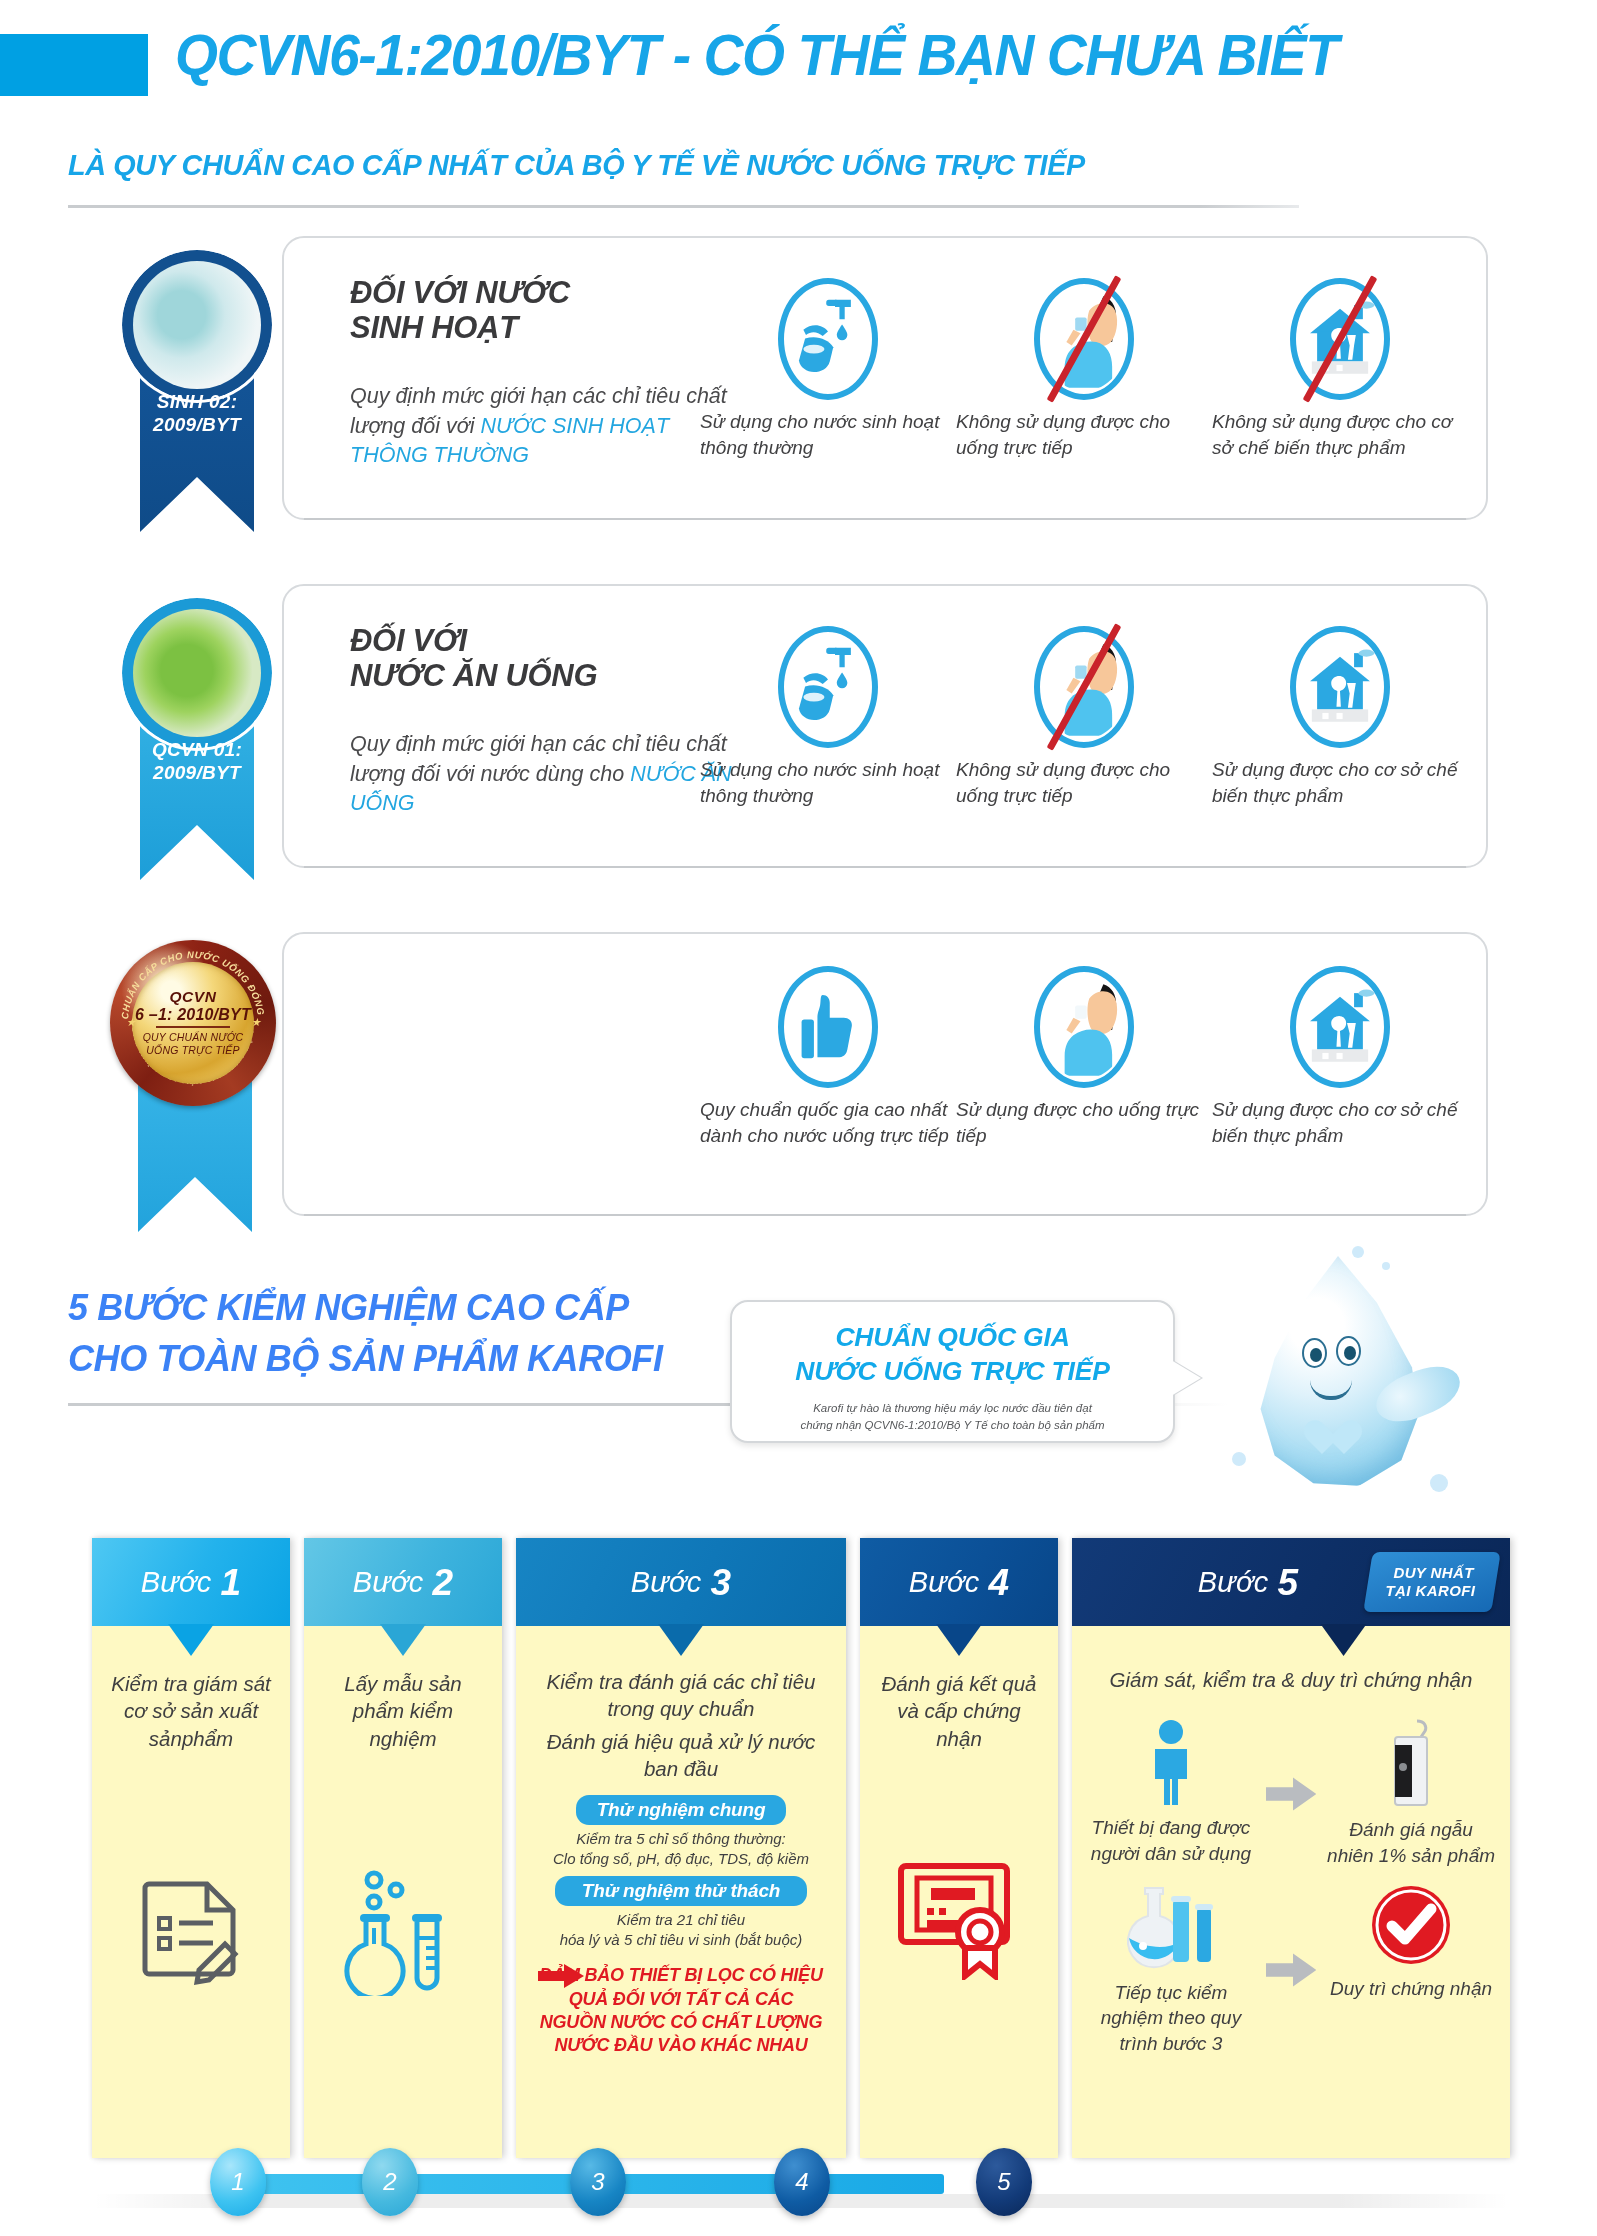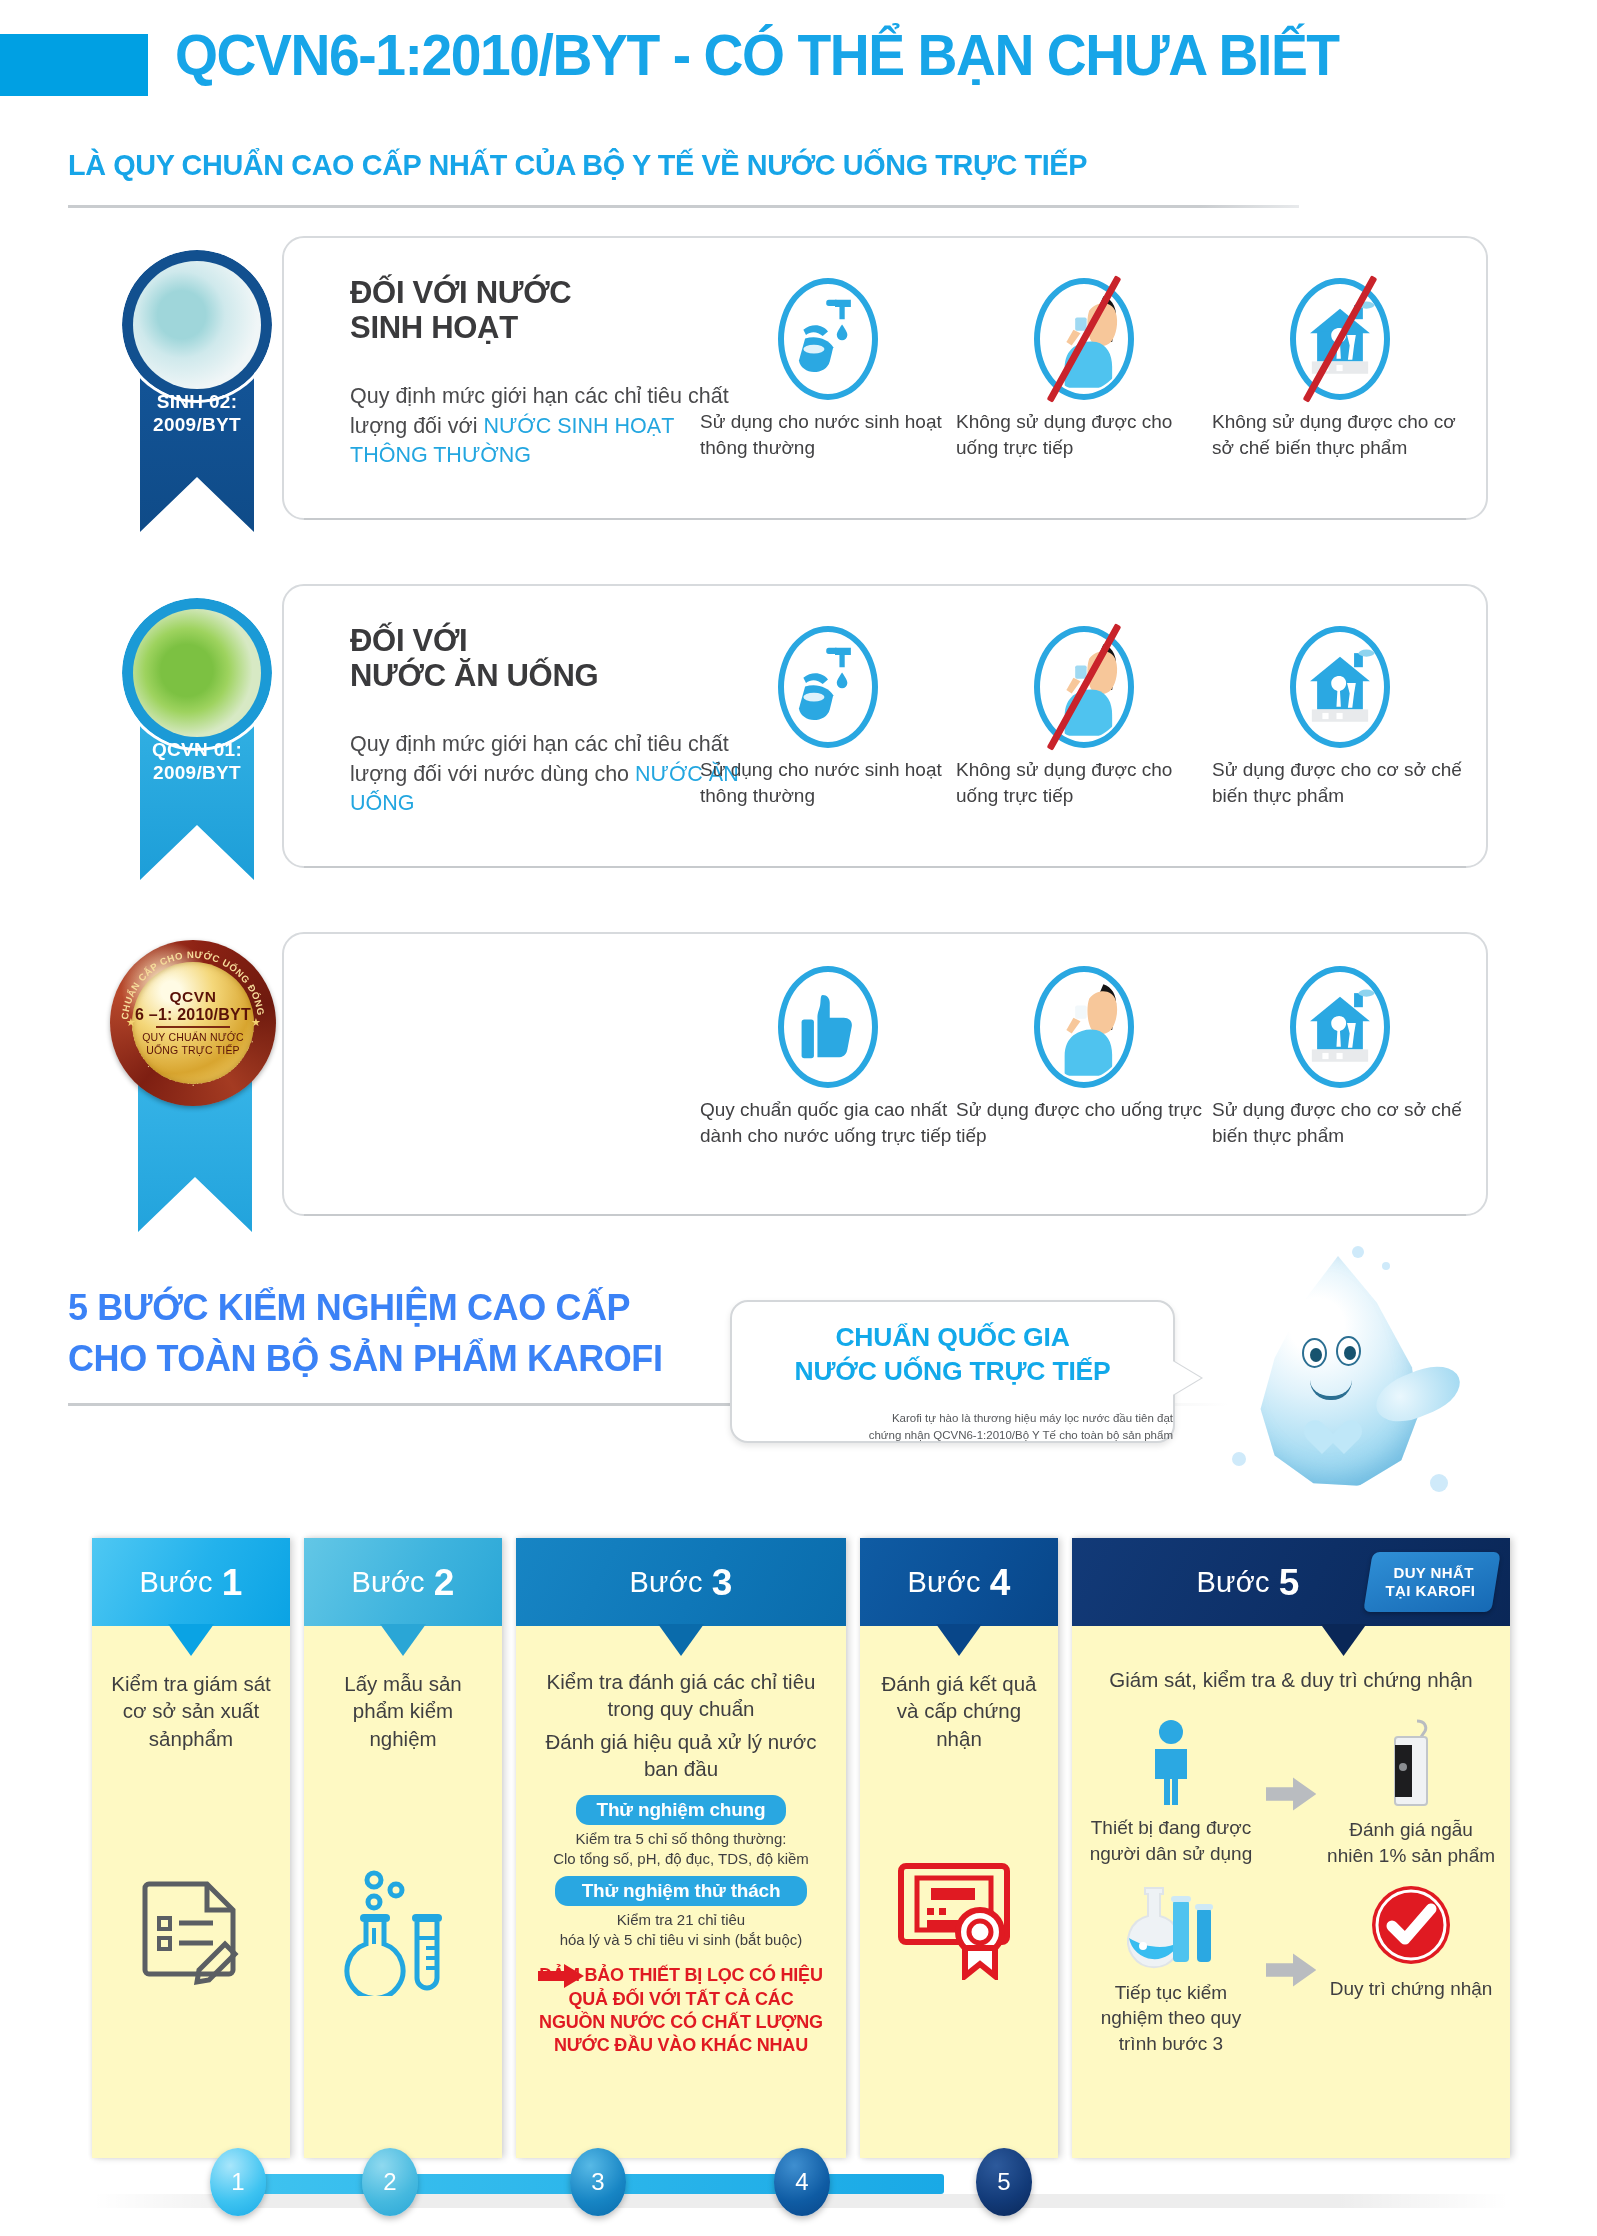--- a/index.html
+++ b/index.html
@@ -2,21 +2,21 @@
 <html><head>
 <meta charset="utf-8">
 <style>
   * { box-sizing: border-box; margin: 0; padding: 0; }
   html, body {
     width: 1597px; height: 2236px;
     background: #ffffff;
     font-family: "Liberation Sans", sans-serif;
     overflow: hidden;
   }
-  .page { position: relative; width: 1597px; height: 2236px; background:#fff; }
+  .page { position: relative; width: 1597px; height: 2236px; background:#fff;font-style:italic; }
 
   
   .hdr-block { position:absolute; left:0; top:34px; width:148px; height:62px; background:#00a0e3; }
   .hdr-title {
     position:absolute; left:175px; top:22px; width:1360px;
     font-size:57px; font-weight:bold; color:#17a5e8;
     letter-spacing:-1.5px; white-space:nowrap;
     transform: scaleX(0.97); transform-origin: left center;
   }
   .hdr-sub {
@@ -135,21 +135,21 @@
     background:linear-gradient(90deg,#c9cccf 0%, #c9cccf 64%, #ffffff 100%); }
 
   
   .bubble {
     position:absolute; left:730px; top:1300px; width:445px; height:143px;
     border:2px solid #d4d7da; border-radius:18px; background:#fff;
     box-shadow:0 3px 6px rgba(0,0,0,.10);
   }
   .bubble .bt { margin-top:19px; text-align:center; font-size:26.5px; font-weight:bold;
     color:#12a9ea; line-height:1.28; letter-spacing:-0.2px; }
-  .bubble .bc { margin-top:21px; text-align:right; font-size:11.5px; color:#56585b; line-height:1.5; }
+  .bubble .bc { margin-top:11px; text-align:center; font-size:11.5px; color:#56585b; line-height:1.5; }
   .bubble .tail {
     position:absolute; right:-28px; top:58px; width:0; height:0;
     border-top:18px solid transparent; border-bottom:18px solid transparent;
     border-left:30px solid #fff; filter:drop-shadow(2px 0 0 #d4d7da);
   }
 
   
   .mascot { position:absolute; left:1216px; top:1246px; width:262px; height:294px; }
   .drop {
     position:absolute; left:34px; top:10px; width:176px; height:232px;

